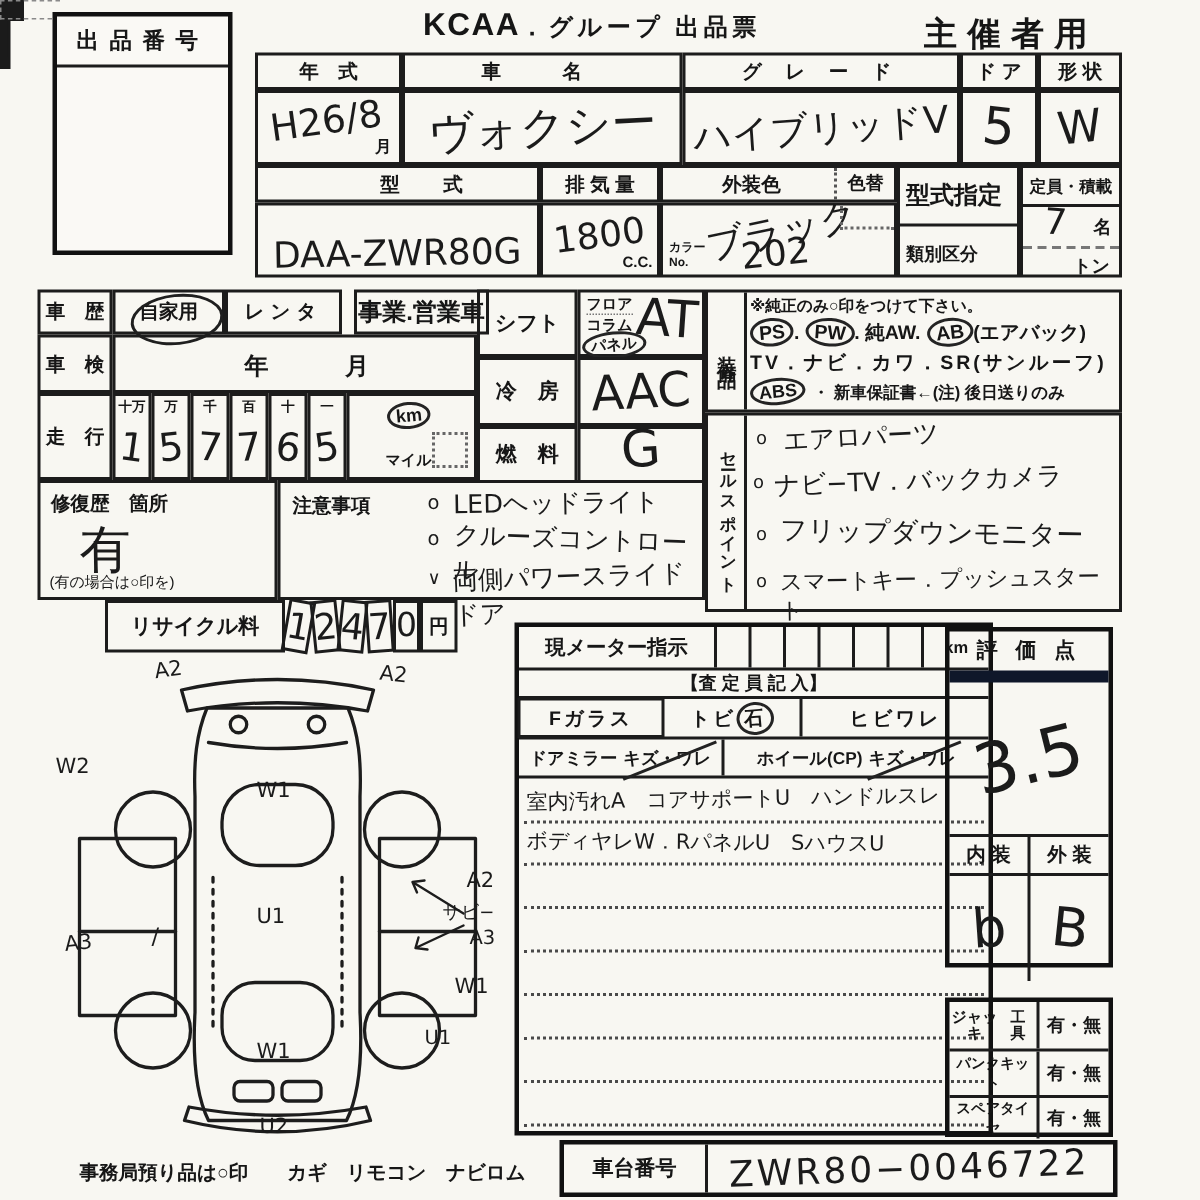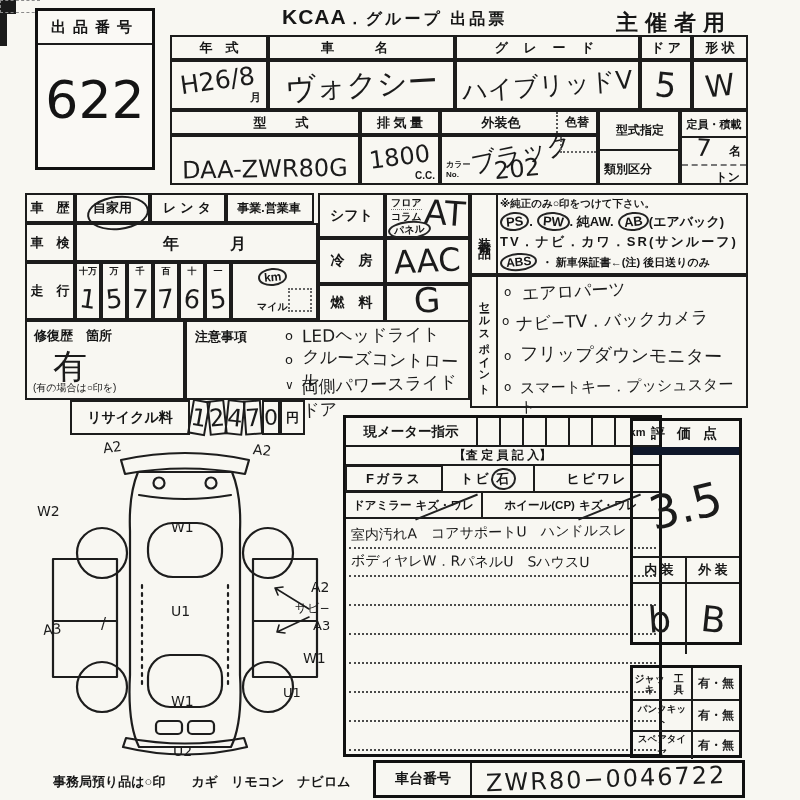--- a/index.html
+++ b/index.html
@@ -24,21 +24,20 @@
 
 <div class="sheet">
 
   <div class="noise" style="left:0;top:178;width:7px;height:46px;"></div>
   <div class="noise" style="left:0;top:268;width:5px;height:38px;"></div>
   <div class="noise" style="left:0;top:786;width:16px;height:14px;"></div>
   <div class="s" style="left:346;top:26;width:40px;height:13px;border:1.5px dashed #8a8a8a;border-right:none;"></div>
 
   <div class="s b3" style="left:35px;top:8px;width:120px;height:162px;background:#faf9f5;">
     <div class="c pr" style="height:32px;border-bottom:2px solid #1c1c1c;font-size:15px;letter-spacing:7px;">出品番号</div>
-    <div class="c" style="height:110px;font-size:52px;font-family:'DejaVu Sans',sans-serif;">622</div>
   </div>
 
   <div class="s" style="left:282px;top:5px;white-space:nowrap;">
     <span class="pr" style="font-size:21px;font-weight:900;letter-spacing:1px;">KCAA</span><span class="pr" style="font-size:16px;letter-spacing:3px;">．グループ 出品票</span>
   </div>
   <div class="s pr" style="left:616px;top:8px;font-size:22px;font-weight:900;letter-spacing:7px;">主催者用</div>
 
   <div class="s b c pr" style="left:170px;top:35px;width:98px;height:25px;font-size:13px;">年　式</div>
   <div class="s b c pr" style="left:268px;top:35px;width:187px;height:25px;font-size:13px;letter-spacing:14px;">車　名</div>
   <div class="s b c pr" style="left:455px;top:35px;width:185px;height:25px;font-size:13px;letter-spacing:6px;">グ レ ー ド</div>
@@ -77,21 +76,21 @@
   </div>
   <div class="s b" style="left:440px;top:135px;width:158px;height:50px;">
     <span class="hw" style="position:absolute;left:28px;top:0px;font-size:25px;transform:rotate(-12deg);">ブラック</span>
     <span class="s" style="right:0;top:0;width:36px;height:16px;border-left:2px dotted #666;border-bottom:2px dotted #666;"></span>
     <span class="pr" style="position:absolute;left:4px;bottom:14px;font-size:8px;line-height:8px;">カラー</span>
     <span class="pr" style="position:absolute;left:4px;bottom:4px;font-size:8px;line-height:8px;">No.</span>
     <span class="hw" style="position:absolute;left:52px;bottom:0px;font-size:24px;transform:rotate(-6deg);">202</span>
   </div>
   <div class="s b" style="left:598px;top:110px;width:82px;height:75px;">
     <div style="height:37px;border-bottom:2px solid #1c1c1c;display:flex;align-items:center;">
-      <span class="pr" style="font-size:12px;padding-left:16px;">型式指定</span>
+      <span class="pr" style="font-size:16px;padding-left:4px;">型式指定</span>
     </div>
     <div style="height:36px;display:flex;align-items:center;">
       <span class="pr" style="font-size:12px;padding-left:4px;">類別区分</span>
     </div>
   </div>
   <div class="s b" style="left:680px;top:110px;width:68px;height:75px;">
     <div class="c pr" style="height:24px;border-bottom:2px solid #1c1c1c;font-size:11px;">定員・積載</div>
     <div style="height:26px;border-bottom:2px dashed #777;position:relative;">
       <span class="hw" style="position:absolute;left:14px;top:-4px;font-size:24px;transform:rotate(4deg);">7</span>
       <span class="pr" style="position:absolute;right:5px;top:5px;font-size:12px;">名</span>
@@ -100,21 +99,21 @@
       <span class="pr" style="position:absolute;right:6px;top:3px;font-size:12px;">トン</span>
     </div>
   </div>
 
   <div class="s b c pr" style="left:25px;top:193px;width:50px;height:30px;font-size:13px;">車　歴</div>
   <div class="s b c pr" style="left:75px;top:193px;width:75px;height:30px;font-size:13px;">
     <span>自家用</span>
     <span class="oval" style="left:10px;top:1px;width:58px;height:30px;transform:rotate(-6deg);"></span>
   </div>
   <div class="s b c pr" style="left:150px;top:193px;width:78px;height:30px;font-size:13px;letter-spacing:4px;">レンタ</div>
-  <div class="s b c pr" style="left:224px;top:193px;width:90px;height:30px;font-size:12px;text-align:right;">事業.営業車</div>
+  <div class="s b c pr" style="left:236px;top:193px;width:90px;height:30px;font-size:16px;text-align:right;">事業.営業車</div>
 
   <div class="s b c pr" style="left:25px;top:223px;width:50px;height:39px;font-size:13px;">車　検</div>
   <div class="s b" style="left:75px;top:223px;width:243px;height:39px;">
     <span class="pr" style="position:absolute;left:36%;top:9px;font-size:16px;">年</span>
     <span class="pr" style="position:absolute;left:64%;top:9px;font-size:16px;">月</span>
   </div>
 
   <div class="s b c pr" style="left:25px;top:262px;width:50px;height:58px;font-size:13px;">走　行</div>
   <div class="s b" style="left:75px;top:262px;width:26px;height:58px;">
     <div class="c pr" style="height:15px;font-size:9px;">十万</div>

